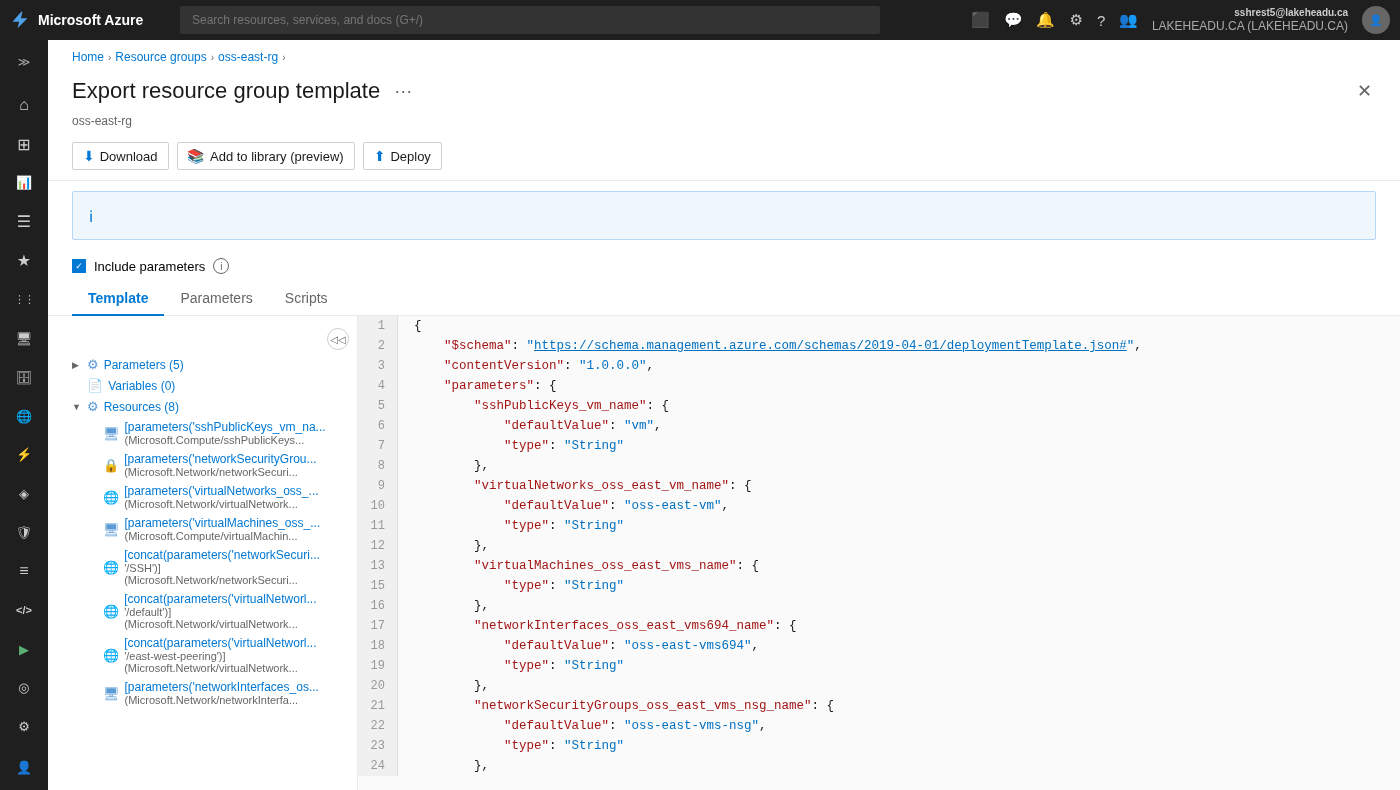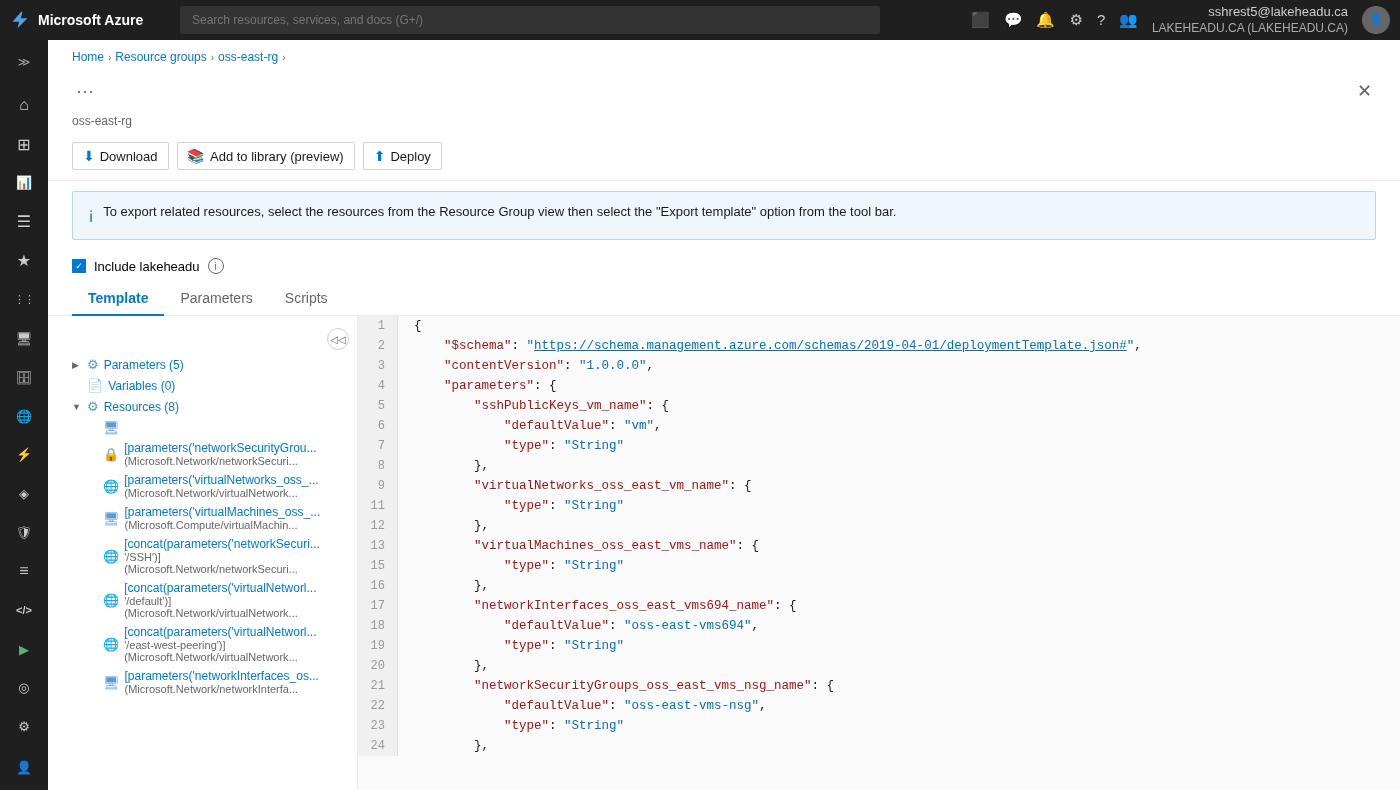--- a/index.html
+++ b/index.html
@@ -358,21 +358,21 @@
   </div>
   <input class="search-bar" type="text" placeholder="Search resources, services, and docs (G+/)" style="">
   <div class="top-bar-icons">
     <span style="cursor:pointer;font-size:15px;">⬛</span>
     <span style="cursor:pointer;font-size:15px;">💬</span>
     <span style="cursor:pointer;font-size:15px;">🔔</span>
     <span style="cursor:pointer;font-size:15px;">⚙</span>
     <span style="cursor:pointer;font-size:15px;">?</span>
     <span style="cursor:pointer;font-size:15px;">👥</span>
     <div class="top-bar-user">
-      <div style="color:#ccc;font-size:13px;">sshrest5@lakeheadu.ca</div>
+      <div style="color:#ccc;font-size:10px;font-weight:bold;">sshrest5@lakeheadu.ca</div>
       <div style="color:#aaa;font-size:12px;">LAKEHEADU.CA (LAKEHEADU.CA)</div>
     </div>
     <div class="user-avatar">👤</div>
   </div>
 </div>
 
 <div class="main-layout">
 
   <div class="sidebar-icons">
     <div class="sidebar-icon-btn expand" title="Expand">≫</div>
@@ -402,20 +402,21 @@
     <div class="breadcrumb">
       <a href="#">Home</a>
       <span class="breadcrumb-sep">›</span>
       <a href="#">Resource groups</a>
       <span class="breadcrumb-sep">›</span>
       <a href="#">oss-east-rg</a>
       <span class="breadcrumb-sep">›</span>
     </div>
 
     <div class="page-header">
+      <h1 class="page-title">Export resource group template</h1>
       <span class="more-btn">···</span>
       <span class="close-btn">✕</span>
     </div>
     <div class="page-subtitle">oss-east-rg</div>
 
     <div class="toolbar">
       <button class="toolbar-btn">
         <span class="toolbar-btn-icon">⬇</span>
         <span>Download</span>
       </button>
@@ -424,26 +425,25 @@
         <span>Add to library (preview)</span>
       </button>
       <button class="toolbar-btn">
         <span class="toolbar-btn-icon">⬆</span>
         <span>Deploy</span>
       </button>
     </div>
 
     <div class="info-banner">
       <span class="info-icon">ℹ</span>
-      <span>To export related resources, select the resources from the Resource Group view then select the "Export template" option from the tool bar.</span>
     </div>
 
     <div class="params-bar">
       <div class="checkbox-blue">✓</div>
-      <span>Include lakeheadu</span>
+      <span>Include parameters</span>
       <div class="info-circle">i</div>
     </div>
 
     <div class="tabs">
       <div class="tab active">Template</div>
       <div class="tab">Parameters</div>
       <div class="tab">Scripts</div>
     </div>
 
     <div class="split-pane">
@@ -467,20 +467,24 @@
 
         <div class="tree-node level-1">
           <span class="tree-toggle">▼</span>
           <span class="tree-node-icon icon-gear">⚙</span>
           <span class="tree-node-text">Resources (8)</span>
         </div>
 
         <div class="tree-node level-2">
           <span class="tree-toggle"></span>
           <span class="tree-node-icon icon-vm" style="color:#5b9bd5;">🖥</span>
+          <div>
+            <div class="tree-node-text">[parameters('sshPublicKeys_vm_na...</div>
+            <div class="tree-node-sub">(Microsoft.Compute/sshPublicKeys...</div>
+          </div>
         </div>
 
         <div class="tree-node level-2">
           <span class="tree-toggle"></span>
           <span class="tree-node-icon" style="color:#5b9bd5;font-size:13px;">🔒</span>
           <div>
             <div class="tree-node-text">[parameters('networkSecurityGrou...</div>
             <div class="tree-node-sub">(Microsoft.Network/networkSecuri...</div>
           </div>
         </div>
@@ -583,20 +587,24 @@
         <div class="code-line">
           <span class="line-num">8</span>
           <span class="line-content">        <span class="json-punc">},</span></span>
         </div>
 
         <div class="code-line">
           <span class="line-num">9</span>
           <span class="line-content">        <span class="json-key">"virtualNetworks_oss_east_vm_name"</span><span class="json-punc">: {</span></span>
         </div>
 
+        <div class="code-line">
+          <span class="line-num">10</span>
+          <span class="line-content">            <span class="json-key">"defaultValue"</span><span class="json-punc">: </span><span class="json-str">"oss-east-vm"</span><span class="json-punc">,</span></span>
+        </div>
 
         <div class="code-line">
           <span class="line-num">11</span>
           <span class="line-content">            <span class="json-key">"type"</span><span class="json-punc">: </span><span class="json-str">"String"</span></span>
         </div>
 
         <div class="code-line">
           <span class="line-num">12</span>
           <span class="line-content">        <span class="json-punc">},</span></span>
         </div>

